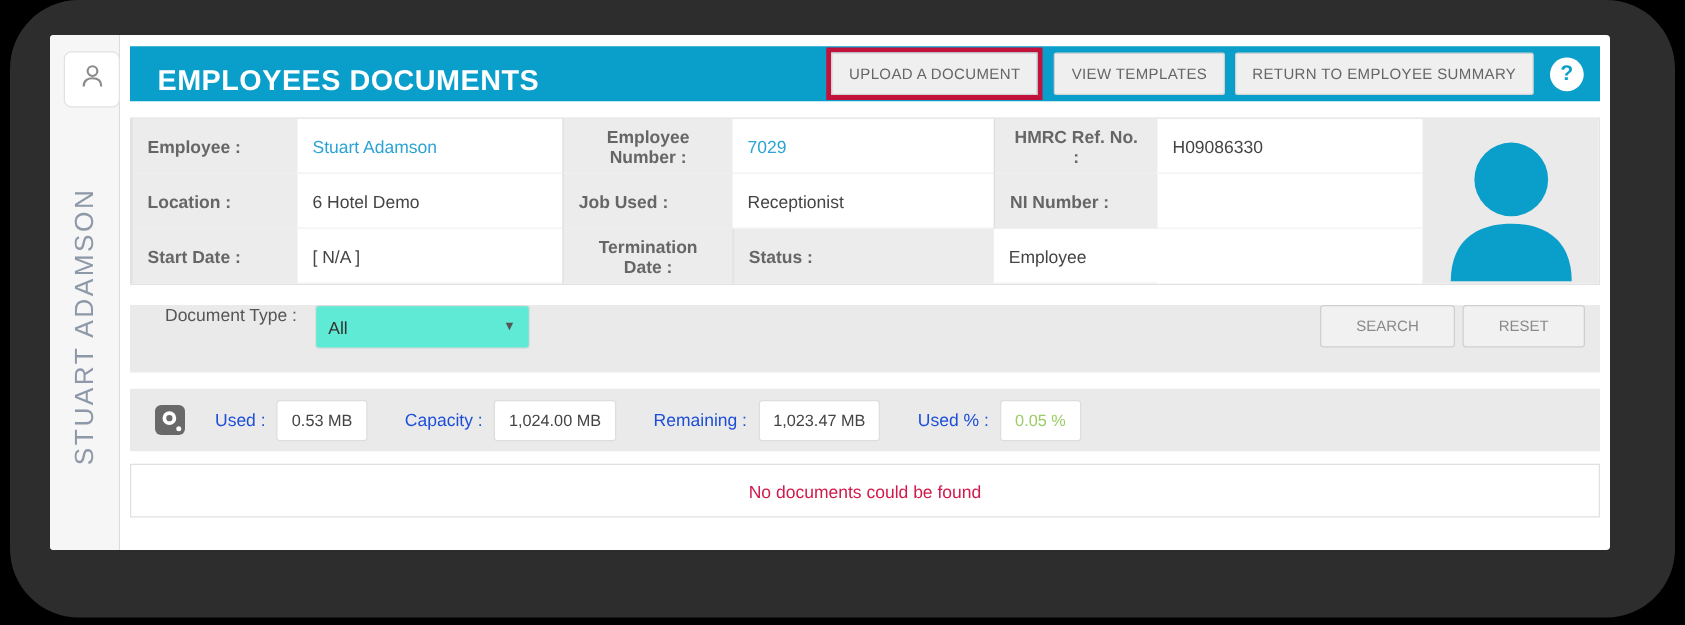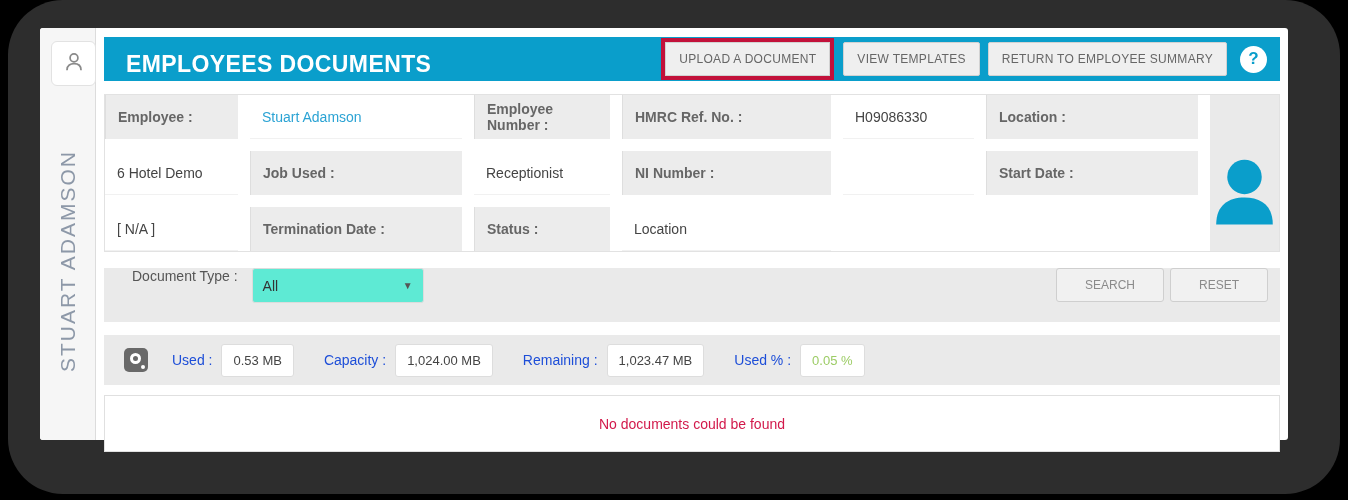--- a/index.html
+++ b/index.html
@@ -20,21 +20,21 @@
   .topbar { height:44px; background:#0a9ecb; display:flex; align-items:center; padding:0 13px 0 22px; }
   .page-title { color:#fff; font-weight:bold; font-size:23px; letter-spacing:.4px;margin-top:11px; }
   .topbar .spacer { flex:1; }
   .btn { background:#efefef; border:1px solid #d2d2d2; border-radius:2px; color:#666; font-size:12px; padding:9px 13px; letter-spacing:.3px; white-space:nowrap; cursor:pointer; font-family:"Liberation Sans",sans-serif; }
   .upload-highlight { border:4px solid #c2113a; margin-right:9px; display:flex; }
   .upload-highlight .btn { border-radius:0; }
   .topbar .btn + .btn-gap { width:8px; }
   .help-circle { width:27px; height:27px; border-radius:50%; background:#fff; color:#0a9ecb; font-weight:bold; font-size:17px; display:flex; align-items:center; justify-content:center; margin-left:13px; cursor:pointer; }
 
   
-  .info-table { margin-top:13px; display:grid; grid-template-columns:133px 212px 136px 209px 131px 212px 1fr; grid-auto-rows:44px; gap:12px; background:#fff; border:1px solid #e2e2e2; }
+  .info-table { margin-top:13px; display:grid; grid-template-columns:133px 212px 136px 209px 131px 212px 1fr; grid-auto-rows:44px; gap:0; background:#fff; border:1px solid #e2e2e2;text-align:center; }
   .cell { display:flex; align-items:center; font-size:14px; padding:0 12px; }
   .cell-label { background:#ececec; border-left:1px solid #dedede; color:#666; font-weight:bold; }
   .cell-value { color:#444; border-bottom:1px solid #f1f1f1; }
   .cell-value a { color:#2ba3d4; text-decoration:none; cursor:pointer; }
   .avatar-cell { grid-column:7; grid-row:1/4; background:#eaeaea; display:flex; align-items:flex-end; justify-content:center; overflow:hidden; }
   .avatar-cell svg { width:118px; height:122px; display:block; }
 
   
   .filter-row { margin-top:16px; height:54px; background:#eaeaea; display:flex; align-items:flex-start; padding:0 12px 0 28px; }
   .filter-label { color:#555; font-size:14px; }
@@ -46,21 +46,21 @@
   
   .storage-row { margin-top:13px; height:50px; background:#eaeaea; display:flex; align-items:center; padding:0 20px; }
   .disk-icon { width:24px; height:24px; background:#696969; border-radius:5px; position:relative; margin-right:24px; flex:none; }
   .disk-icon .ring { position:absolute; left:6px; top:5px; width:11px; height:11px; border:3px solid #fff; border-radius:50%; }
   .disk-icon .dot { position:absolute; right:3px; bottom:3px; width:4px; height:4px; background:#fff; border-radius:50%; }
   .stat-label { color:#1d4ed8; font-size:14px; margin-right:9px; }
   .stat-box { background:#fff; border:1px solid #ddd; border-radius:3px; padding:8px 11px; font-size:13px; color:#444; margin-right:30px; }
   .stat-box.green { color:#9ccc65; margin-right:0; }
 
   
-  .docs-empty { margin-top:10px; height:57px; background:#fff; border:1px solid #e0e0e0; display:flex; align-items:center; justify-content:center; color:#d2194b; font-size:14px; }
+  .docs-empty { margin-top:10px; height:43px; background:#fff; border:1px solid #e0e0e0; display:flex; align-items:center; justify-content:center; color:#d2194b; font-size:14px; }
 </style>
 </head>
 <body>
 
 <div class="frame"></div>
 <div class="content">
 
   <div class="sidebar">
     <div class="user-icon-box">
       <span>
@@ -88,20 +88,23 @@
       <button class="btn">RETURN TO EMPLOYEE SUMMARY</button>
       <span class="help-circle">?</span>
     </div>
 
     <div class="info-table">
       <div class="cell cell-label">Employee :</div>
       <div class="cell cell-value">
           <a>Stuart Adamson</a>
         </div>
       <div class="cell cell-label">Employee Number :</div>
+      <div class="cell cell-value">
+          <a>7029</a>
+        </div>
       <div class="cell cell-label">HMRC Ref. No. :</div>
       <div class="cell cell-value">H09086330</div>
 
       <div class="avatar-cell">
         <svg viewBox="0 0 100 100">
           <circle cx="50" cy="31" r="25" fill="#0a9ecb"></circle>
           <path d="M9,100 C9,72 27,61 50,61 C73,61 91,72 91,100 Z" fill="#0a9ecb"></path>
         </svg>
       </div>
 
@@ -109,21 +112,21 @@
       <div class="cell cell-value">6 Hotel Demo</div>
       <div class="cell cell-label">Job Used :</div>
       <div class="cell cell-value">Receptionist</div>
       <div class="cell cell-label">NI Number :</div>
       <div class="cell cell-value"></div>
 
       <div class="cell cell-label">Start Date :</div>
       <div class="cell cell-value">[ N/A ]</div>
       <div class="cell cell-label">Termination Date :</div>
       <div class="cell cell-label">Status :</div>
-      <div class="cell cell-value">Location</div>
+      <div class="cell cell-value">Employee</div>
     </div>
 
     <div class="filter-row">
       <span class="filter-label">Document Type :</span>
       <div class="select-box">
         <span>All</span>
         <span class="select-caret">▼</span>
       </div>
       <span class="spacer"></span>
       <button class="btn-small">SEARCH</button>

